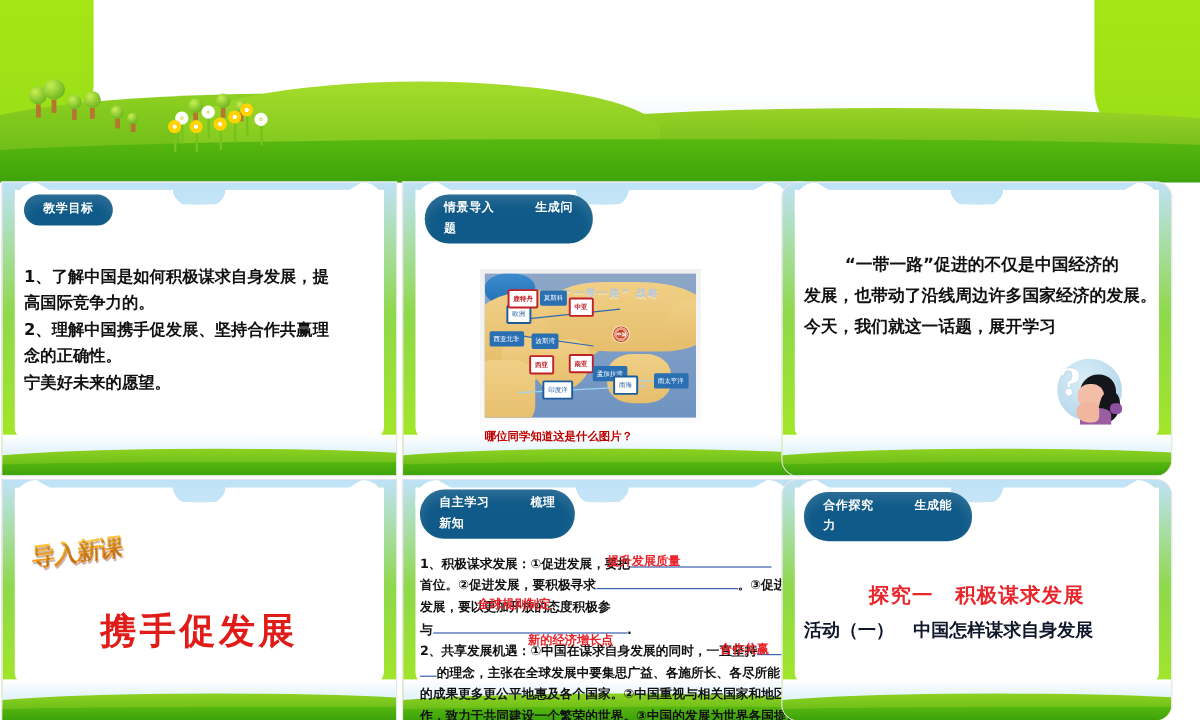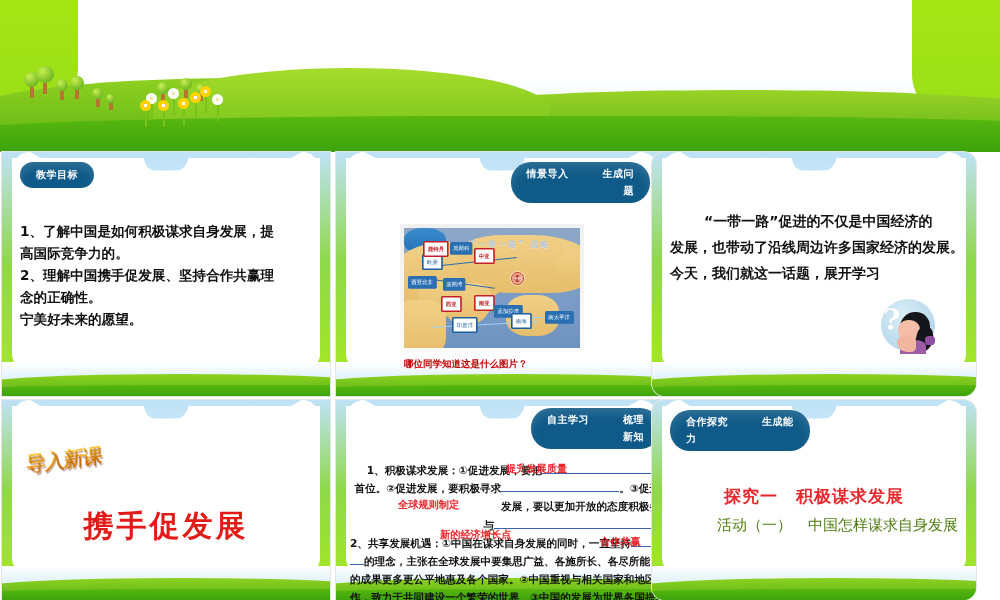--- a/index.html
+++ b/index.html
@@ -32,21 +32,21 @@
         background:radial-gradient(circle at 50% 50%,#fff 0 22%,#ffd400 23% 100%);}
   .flw.w u{background:radial-gradient(circle at 50% 50%,#e8e8a0 0 22%,#ffffff 23% 100%);}
 
   
   .grid{position:absolute;left:0;top:152px;width:1000px;height:448px;}
   .slide{position:absolute;overflow:hidden;background:#fff;
          box-shadow:0 0 0 1px #e4e4e4;}
   .s-r0{top:0;height:244px;}
   .s-r1{top:248px;height:200px;}
   .s-c0{left:2px;width:328px;}
-  .s-c1{left:336px;width:332px;text-align:right;}
+  .s-c1{left:336px;width:332px;}
   .s-c2{left:652px;width:324px;border-radius:13px;}
 
   
   .sbg{position:absolute;inset:0;background:linear-gradient(to bottom,#bfe2f6 0%,#d5edfa 30%,#eaf6fd 60%,#ffffff 100%);}
   .sbg .sedge{position:absolute;top:0;bottom:0;width:16px;
          background:linear-gradient(to bottom,#bfe2f6 0%,#8fd84a 45%,#a9ea1d 100%);}
   .sbg .sedge.l{left:0;}
   .sbg .sedge.r{right:0;}
   .scard{position:absolute;left:10px;right:10px;top:6px;bottom:30px;background:#fff;
          border-radius:0 0 10px 10px;
@@ -144,21 +144,21 @@
   
   .dense{position:relative;margin-top:12px;font-size:10.6px;line-height:18.2px;color:#111;font-weight:bold;}
   .dense .ln{position:relative;white-space:nowrap;}
   .blank{display:inline-block;border-bottom:1px solid #3b63b0;vertical-align:baseline;}
   .annot{position:absolute;color:#e8262c;font-weight:bold;font-size:10.2px;white-space:nowrap;}
 
   
   .br-red{margin-top:34px;text-align:center;font-size:17px;font-weight:bold;color:#e8262c;
         letter-spacing:1px;}
   .br-red .sp{display:inline-block;width:18px;}
-  .br-blk{margin-top:8px;text-align:right;font-size:15px;font-weight:normal;color:#4d7c0f;}
+  .br-blk{margin-top:8px;text-align:left;font-size:15px;font-weight:bold;color:#0f172a;}
   .br-blk .sp{display:inline-block;width:16px;}
 </style>
 </head>
 <body>
 
 <div class="banner">
   <div class="leftblock"></div>
   <div class="rightblock"></div>
   <div class="sky-wash"></div>
   <div class="hill hill-right"></div>

